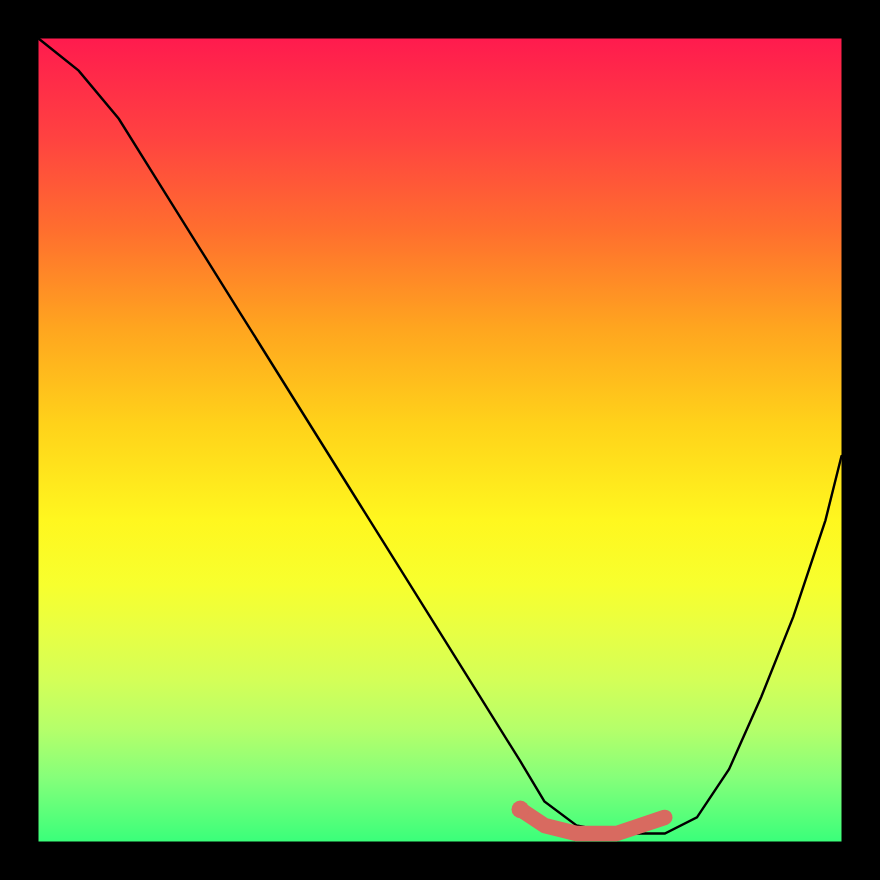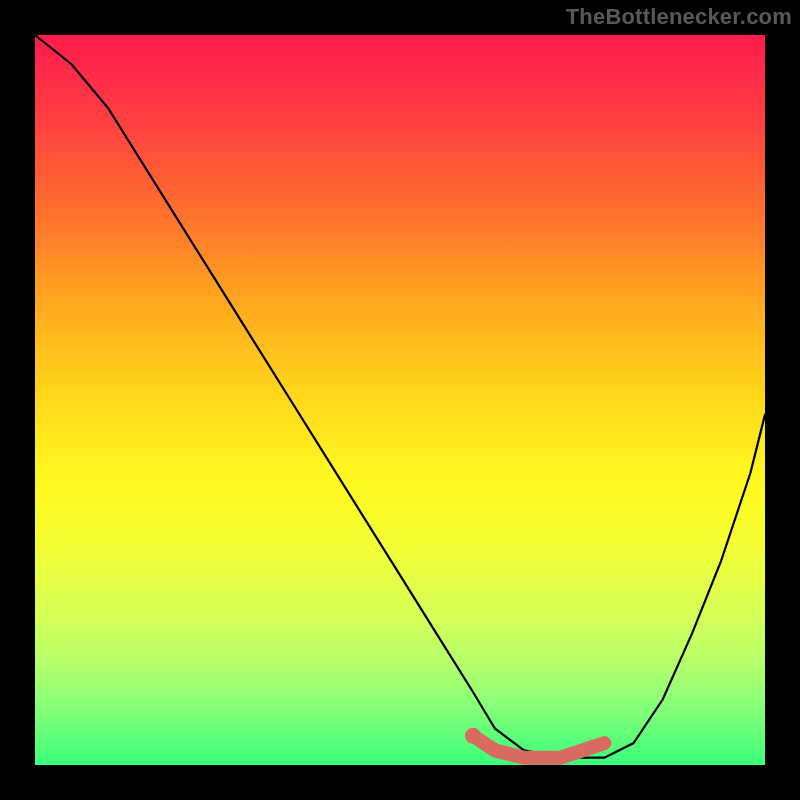--- a/index.html
+++ b/index.html
@@ -64,21 +64,20 @@
   }
   .marker-dot {
     fill: #d86a60;
   }
 </style>
 </head>
 <body>
 
 <div class="frame">
 
-  <div class="attribution">TheBottlenecker.com</div>
 
   <div class="plot-area">
     <svg viewBox="0 0 730 730" preserveAspectRatio="none">
       <path id="curvePath" class="curve" d="M0.0 0.0 L36.5 29.2 L73.0 73.0 L109.5 131.4 L146.0 189.8 L182.5 248.2 L219.0 306.6 L255.5 365.0 L292.0 423.4 L328.5 481.8 L365.0 540.2 L401.5 598.6 L438.0 657.0 L459.9 693.5 L489.1 715.4 L525.6 722.7 L569.4 722.7 L598.6 708.1 L627.8 664.3 L657.0 598.6 L686.2 525.6 L715.4 438.0 L730.0 379.6"></path>
       <path id="highlightPath" class="marker-segment" d="M438.0 700.8 L459.9 715.4 L489.1 722.7 L525.6 722.7 L569.4 708.1"></path>
       <circle id="highlightDot" class="marker-dot" r="8" cx="438.0" cy="700.8"></circle>
     </svg>
   </div>
 
 </div>

